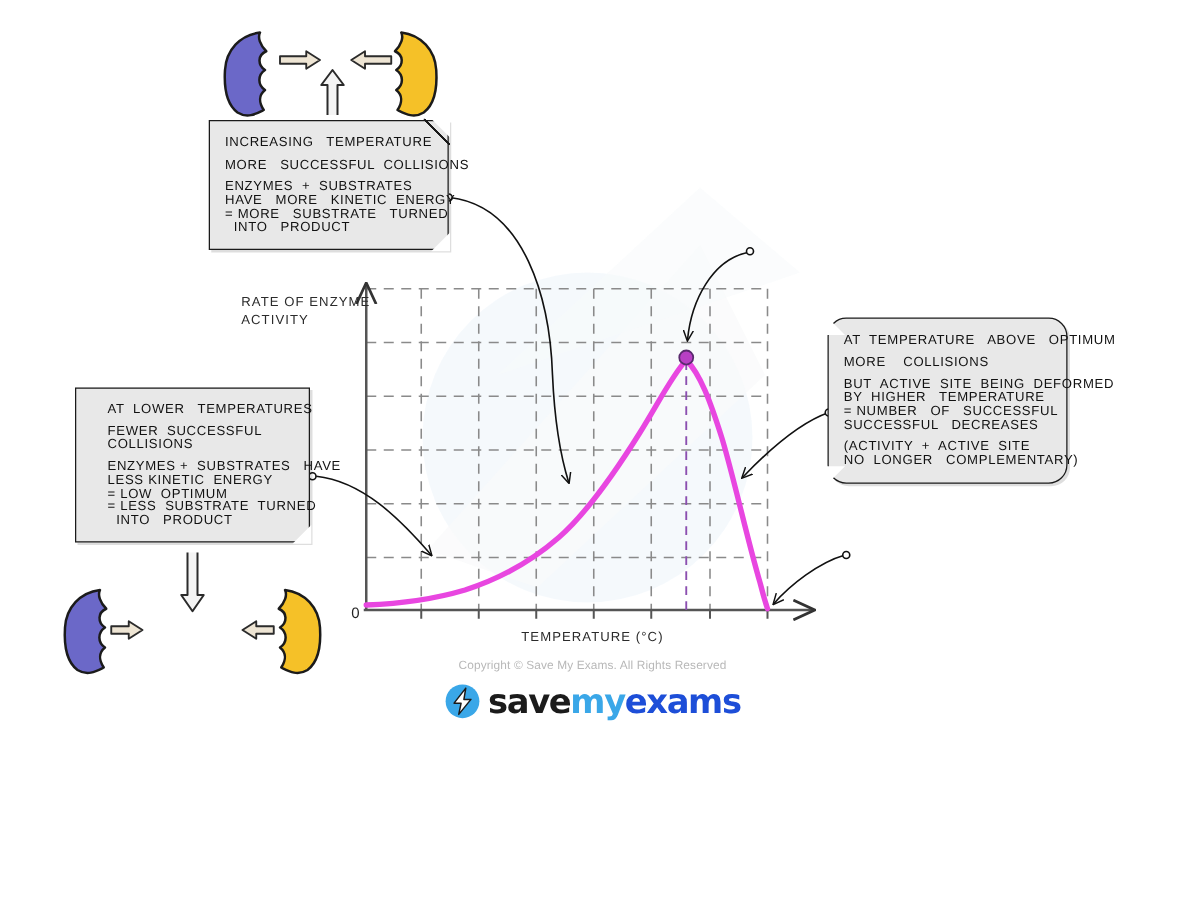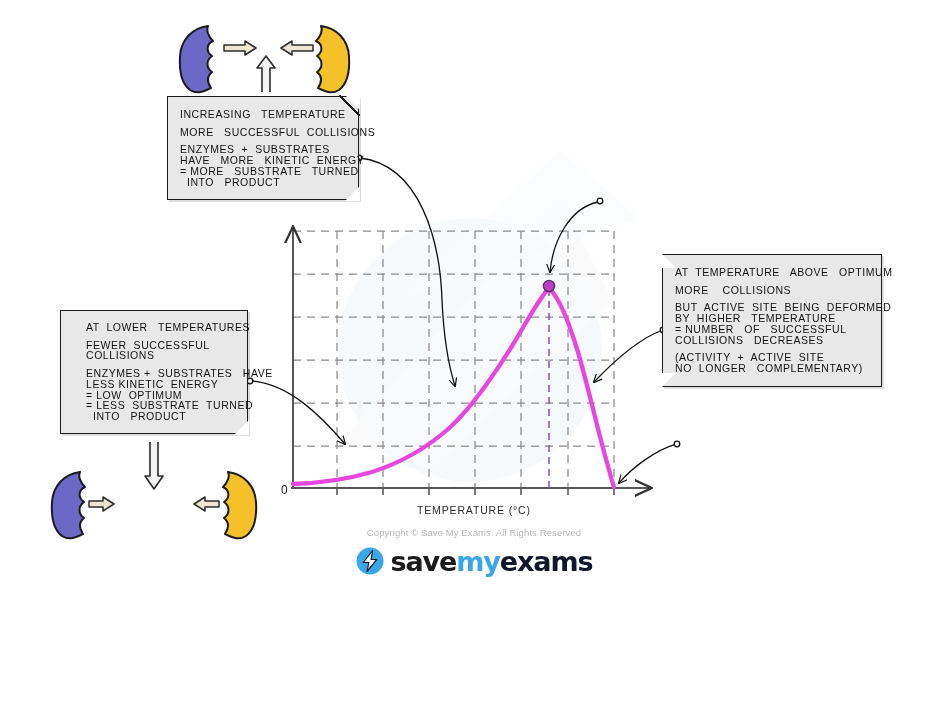--- a/index.html
+++ b/index.html
@@ -65,21 +65,21 @@
   .logo-wrap{
     position:absolute;left:0;width:948px;display:flex;
     align-items:center;justify-content:center;gap:5px;
   }
   .logo-text{
     font-size:27px;font-weight:bold;letter-spacing:-1.1px;
     line-height:1;font-family:"DejaVu Sans",sans-serif;
   }
   .lg-save{color:#1b1b1b;}
   .lg-my{color:#3aa7e8;}
-  .lg-exams{color:#0f172a;}
+  .lg-exams{color:#1d4ed8;}
 
   .caption{
     position:absolute;left:74px;top:630px;width:800px;
     text-align:center;font-style:italic;font-weight:bold;
     font-size:25px;line-height:1.32;color:#1d1d1d;
     font-family:"DejaVu Sans",sans-serif;letter-spacing:-.3px;
   }
 </style>
 </head>
 <body>
@@ -221,37 +221,39 @@
     <span class="gap"></span>
     <span class="ln">ENZYMES +  SUBSTRATES   HAVE</span>
     <span class="ln">LESS KINETIC  ENERGY</span>
     <span class="ln">= LOW  OPTIMUM</span>
     <span class="ln">= LESS  SUBSTRATE  TURNED</span>
     <span class="ln">  INTO   PRODUCT</span>
     <span class="corner-br-cut"></span>
   </div>
 
 
-  <div class="callout" style="left:662px;top:254px;width:220px;padding:12px 8px 12px 12px;">
+  <div class="callout" style="left:662px;top:254px;width:192px;padding:12px 8px 12px 12px;border-radius:15px;">
     <span class="ln">AT  TEMPERATURE   ABOVE   OPTIMUM</span>
     <span class="gap"></span>
     <span class="ln">MORE    COLLISIONS</span>
     <span class="gap"></span>
     <span class="ln">BUT  ACTIVE  SITE  BEING  DEFORMED</span>
     <span class="ln">BY  HIGHER   TEMPERATURE</span>
     <span class="ln">= NUMBER   OF   SUCCESSFUL</span>
-    <span class="ln">COLLISIONS   DECREASES</span>
+    <span class="ln">SUCCESSFUL   DECREASES</span>
     <span class="gap"></span>
     <span class="ln">(ACTIVITY  +  ACTIVE  SITE</span>
     <span class="ln">NO  LONGER   COMPLEMENTARY)</span>
     <span class="corner-tl-cut"></span>
     <span class="corner-bl-cut"></span>
   </div>
 
 
+  <div class="axis-txt" style="left:193px;top:235px;">RATE OF ENZYME
+ACTIVITY</div>
   <div class="axis-txt" style="left:417px;top:503px;">TEMPERATURE (°C)</div>
   <div class="zero-lbl" style="left:281px;top:483px;">0</div>
 
   <div class="copyright" style="top:527px;">Copyright © Save My Exams. All Rights Reserved</div>
 
   <div class="logo-wrap" style="top:546px;">
     <svg width="30" height="30" viewBox="0 0 40 40">
       <circle cx="20" cy="20" r="18" fill="#3aa7e8"></circle>
       <path d="M23.5 6 L11 22 L18.5 22 L16 34 L29 18 L21.5 18 Z" fill="#ffffff" stroke="#1b1b1b" stroke-width="1.6" stroke-linejoin="round"></path>
     </svg>

